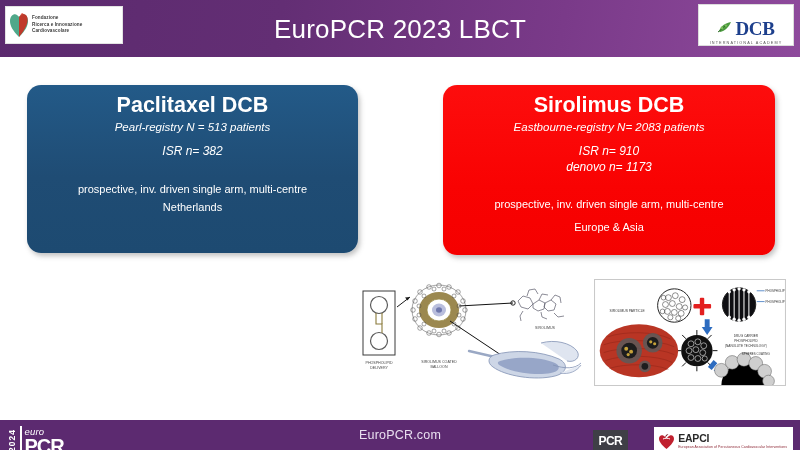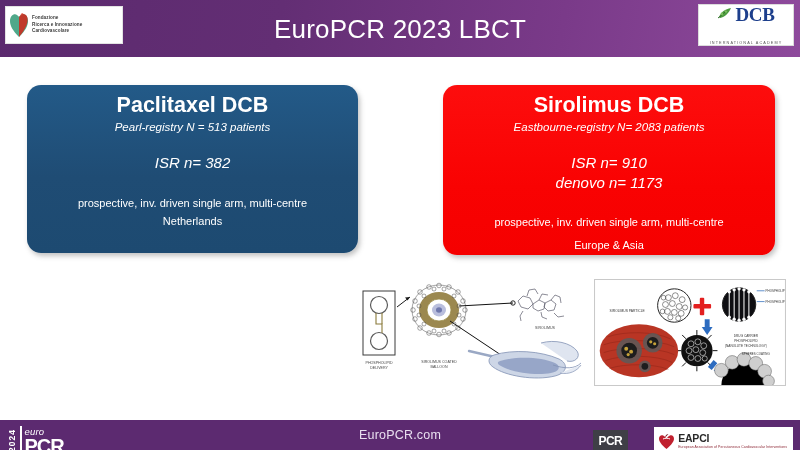--- a/index.html
+++ b/index.html
@@ -29,21 +29,21 @@
   }
   .logo-left .heart-mark { width: 20px; height: 26px; flex: 0 0 20px; position: relative; }
   .logo-left .ll-text {
     font-size: 4.6px; line-height: 1.5; color: #3c3c3c; font-weight: 600;
     letter-spacing: .1px; white-space: nowrap;
   }
   
   .logo-right {
     position: absolute; right: 6px; top: 4px; width: 96px; height: 42px;
     background: #ffffff; border: 1px solid #dcdcdc;
-    display: flex; flex-direction: column; align-items: center; justify-content: space-between;
+    display: flex; flex-direction: column; align-items: center; justify-content: flex-end;
   }
   .dcb-row { display: flex; align-items: center; gap: 2px; }
   .dcb-word {
     font-family: "Liberation Serif", serif; font-size: 19px; font-weight: 700;
     color: #1d3f8c; line-height: 1; letter-spacing: -.3px;
   }
   .dcb-sub {
     font-size: 3.8px; color: #555; letter-spacing: 1.1px; margin-top: 3px; white-space: nowrap;
   }
 
@@ -55,21 +55,21 @@
   }
   .card-blue { left: 27px; top: 85px; width: 331px; height: 168px; background: #20537f;
                background: linear-gradient(180deg,#235a88 0%, #1f4c74 55%, #1d4a71 100%); }
   .card-red  { left: 443px; top: 85px; width: 332px; height: 170px; background: #fb0a0a;
                background: linear-gradient(180deg,#fd0d0d 0%, #f90202 60%, #f50000 100%); }
 
   .card-title { font-size: 21.5px; font-weight: 700; line-height: 1.05; }
   .card-sub {
     font-size: 11.5px; font-style: italic; font-weight: 400; line-height: 1.3; margin-top: 3px;
   }
-  .card-mid { margin-top: 18px; font-size: 15px; font-style: italic; line-height: 1.35; }
+  .card-mid { margin-top: 8px; font-size: 12px; font-style: italic; line-height: 1.35; }
   .card-foot { margin-top: 23px; font-size: 11px; line-height: 1.35; }
   .card-red .card-foot { margin-top: 22px; }
   .card-foot b { font-weight: 400; }
   .card-foot .loc { display: block; margin-top: 3px; }
   .card-red .card-foot .loc { margin-top: 8px; }
 
   
   .fig-left  { position: absolute; left: 355px; top: 277px; width: 232px; height: 110px; }
   .fig-right { position: absolute; left: 594px; top: 279px; width: 192px; height: 107px;
                background: #fdfdfd; border: 1px solid #c9c9c9; }

